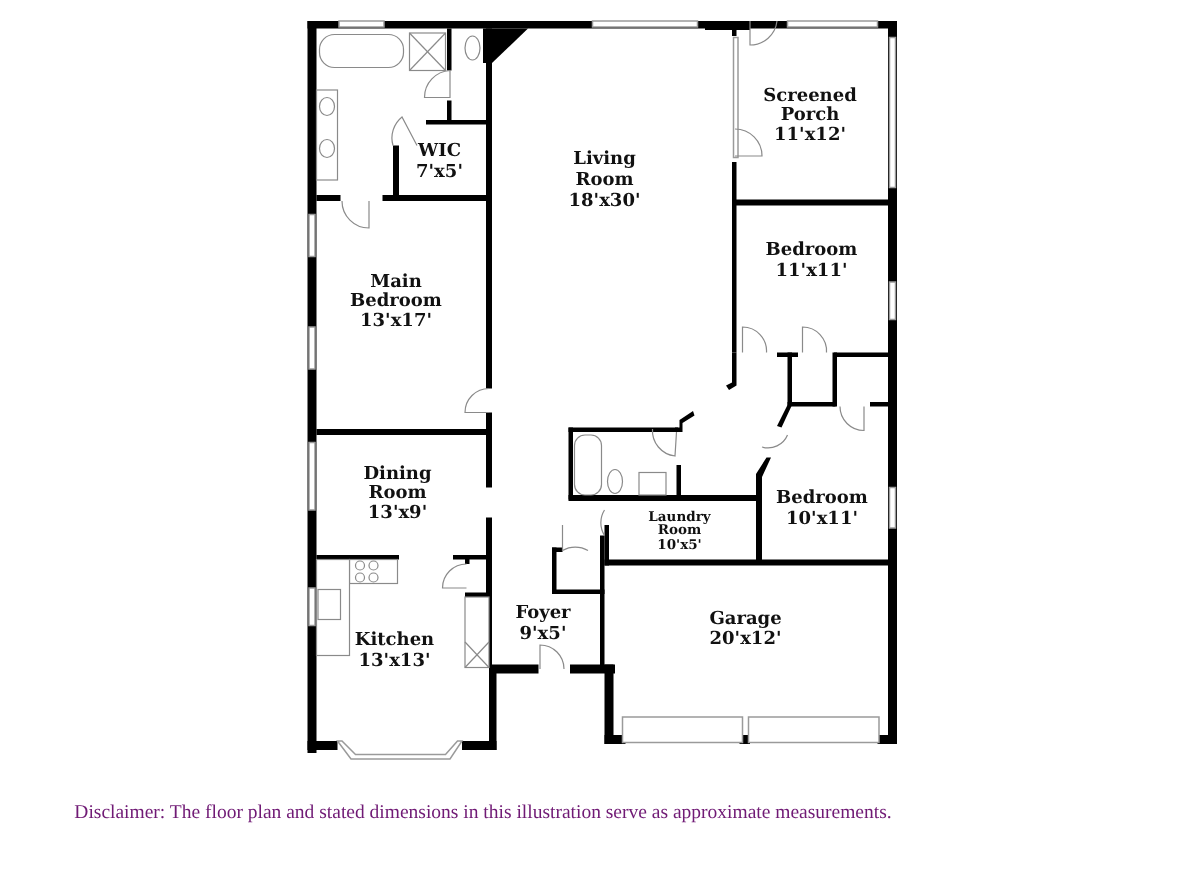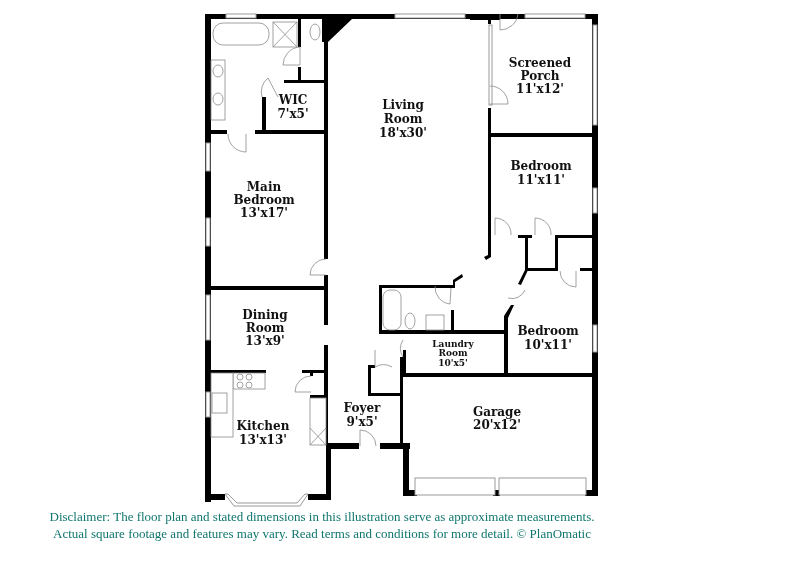--- a/index.html
+++ b/index.html
@@ -5,21 +5,21 @@
   html, body { margin: 0; padding: 0; background: #ffffff; }
   body { width: 800px; height: 582px; position: relative; overflow: hidden; font-family: "DejaVu Serif", "Liberation Serif", serif; }
   #plan { position: absolute; left: 0; top: 0; width: 800px; height: 582px; }
   .wall { fill: #000; }
   .win { fill: #fff; stroke: #9a9a9a; stroke-width: 1; }
   .fix { fill: #fff; stroke: #8a8a8a; stroke-width: 0.8; }
   .door { fill: none; stroke: #8a8a8a; stroke-width: 0.8; }
   .lbl { font-family: "DejaVu Serif", "Liberation Serif", serif; font-weight: bold; fill: #111; text-anchor: middle; }
   .lbl-lg { font-size: 12px; }
   .lbl-sm { font-size: 9px; }
-  .disclaimer { position: absolute; left: 0; width: 644px; text-align: center; top: 508px; font-family: "Liberation Serif", "DejaVu Serif", serif; font-size: 13px; color: #0f766e; line-height: 17px; }
+  .disclaimer { position: absolute; left: 0; width: 644px; text-align: center; top: 532px; font-family: "Liberation Serif", "DejaVu Serif", serif; font-size: 13px; color: #701a75; line-height: 17px; }
   .disclaimer div { white-space: nowrap; }
 </style>
 </head>
 <body>
 
 <svg id="plan" viewBox="0 0 800 582" xmlns="http://www.w3.org/2000/svg">
 
   <g>
 
     <rect class="wall" x="205" y="14" width="392" height="5"></rect>
@@ -193,14 +193,13 @@
     <text class="lbl lbl-lg" x="263" y="430">Kitchen</text>
     <text class="lbl lbl-lg" x="263" y="444">13'x13'</text>
 
     <text class="lbl lbl-lg" x="497" y="416">Garage</text>
     <text class="lbl lbl-lg" x="497" y="429">20'x12'</text>
   </g>
 </svg>
 
 <div class="disclaimer">
   <div>Disclaimer: The floor plan and stated dimensions in this illustration serve as approximate measurements.</div>
-  <div>Actual square footage and features may vary. Read terms and conditions for more detail. © PlanOmatic</div>
 </div>
 
 </body></html>

